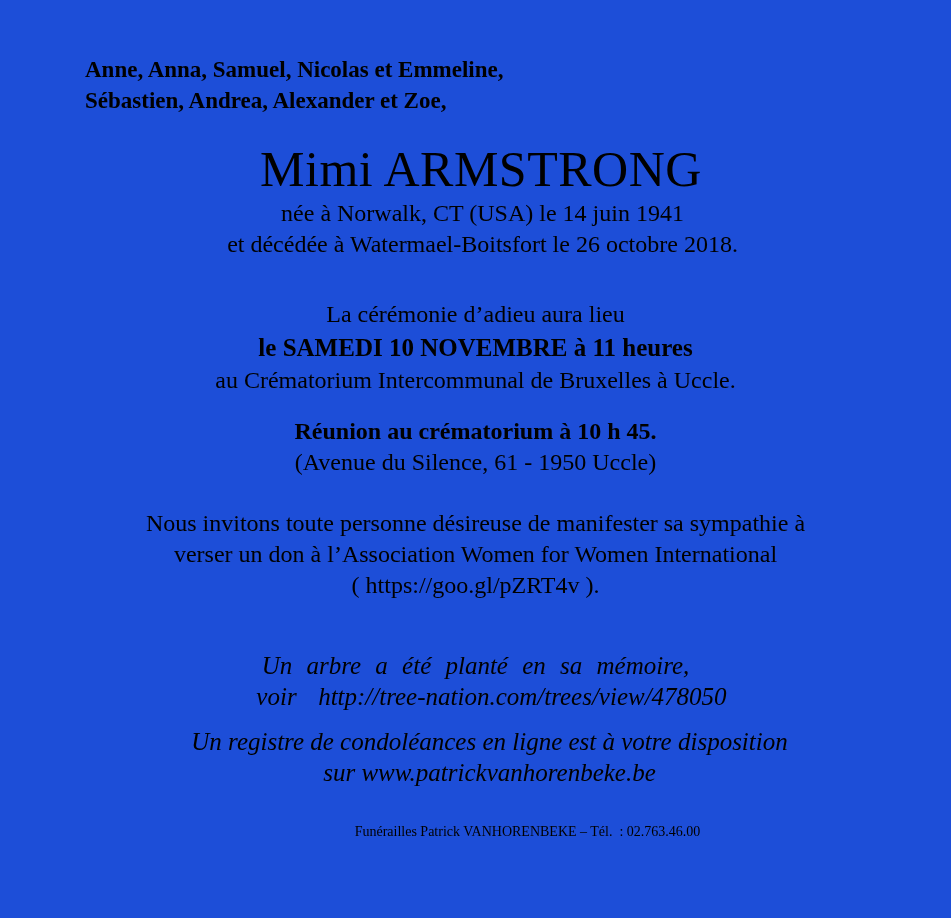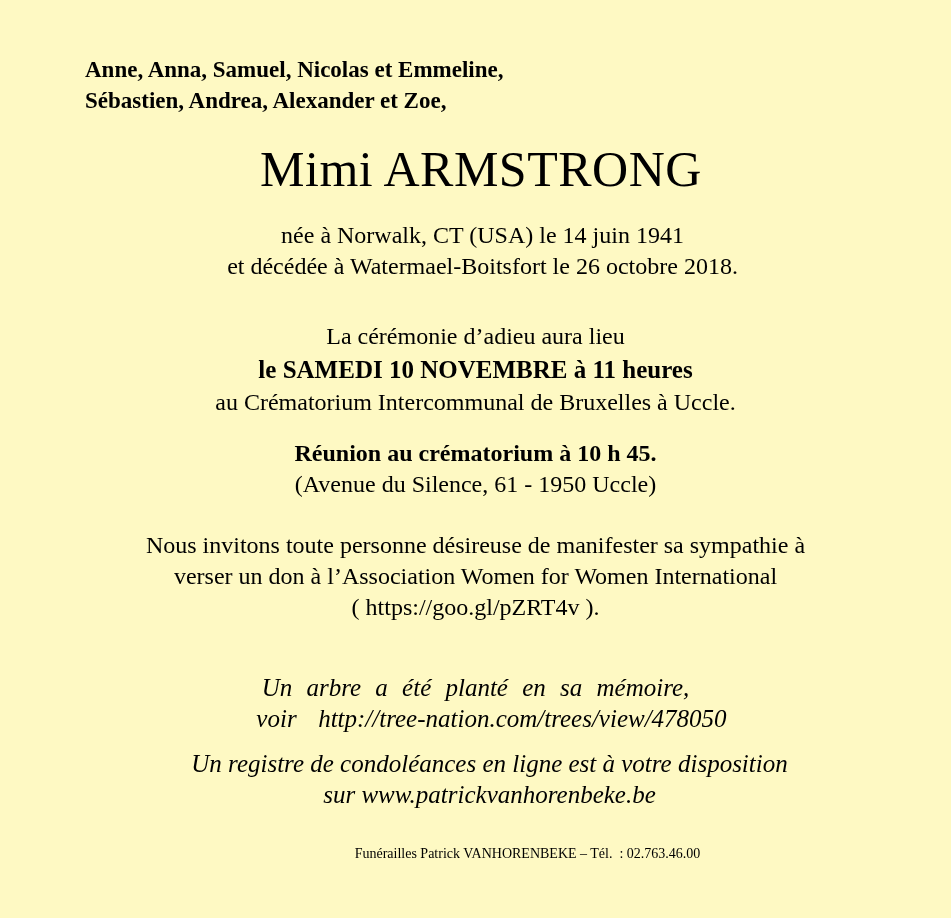--- a/index.html
+++ b/index.html
@@ -1,20 +1,20 @@
 <!DOCTYPE html>
 <html><head>
 <meta charset="utf-8">
 <style>
   html, body { margin: 0; padding: 0; background: #ffffff; }
   .page {
     position: relative;
     width: 951px;
     height: 918px;
-    background: #fef9c3;
+    background: #1d4ed8;
     color: #000000;
     font-family: "Liberation Serif", "DejaVu Serif", serif;
     overflow: hidden;
   }
   .centered { text-align: center; }
 
   .names {
     padding-top: 54px;
     padding-left: 85px;
     font-size: 23px;
@@ -27,21 +27,20 @@
     margin: 24px 0 0 0;
     font-size: 50px;
     font-weight: normal;
     line-height: 58px;
     text-align: center;
     letter-spacing: 0.5px;
     padding-left: 11px;
   }
 
   .birth-death {
-    margin-top: 22px;
     font-size: 24px;
     line-height: 31px;
     padding-left: 14px;
   }
 
   .ceremony {
     margin-top: 38px;
     font-size: 24px;
     line-height: 33px;
   }

